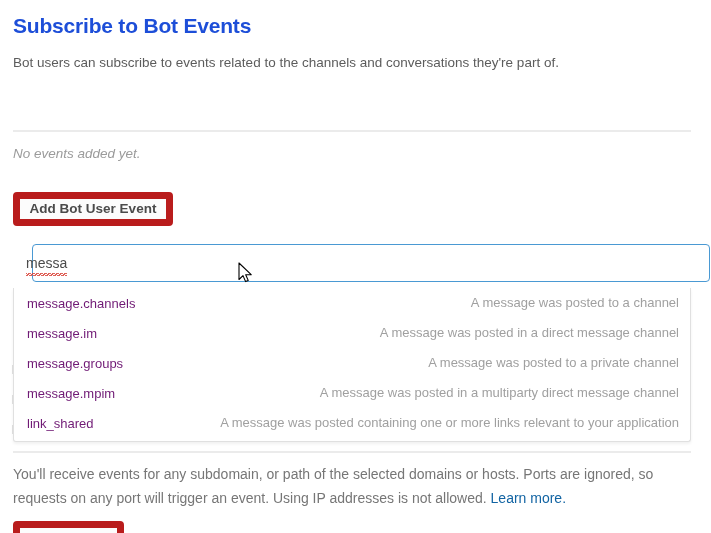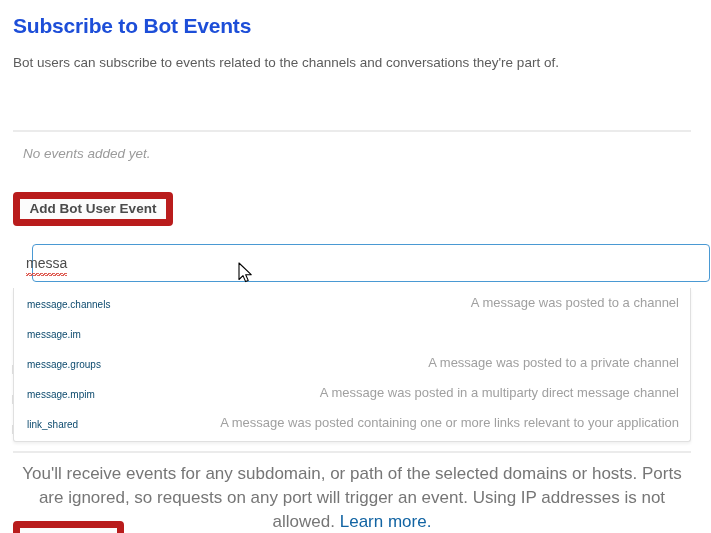--- a/index.html
+++ b/index.html
@@ -80,21 +80,21 @@
     width: 678px;
   }
   .divider-bottom {
     left: 13px;
     top: 451px;
     width: 678px;
   }
 
   .empty-msg {
     position: absolute;
-    left: 23px;
+    left: 13px;
     top: 146px;
     font-size: 13.5px;
     font-style: italic;
     color: #9b9b9b;
     white-space: nowrap;
   }
 
   
   .btn {
     position: absolute;
@@ -196,22 +196,22 @@
   }
   .dd-item {
     position: relative;
     height: 30px;
     line-height: 30px;
     padding: 0 11px 0 13px;
     cursor: pointer;
     white-space: nowrap;
   }
   .dd-name {
-    font-size: 10px;
-    color: #0c4a6e;
+    font-size: 13px;
+    color: #701a75;
   }
   .dd-desc {
     position: absolute;
     right: 11px;
     top: 0;
     font-size: 13px;
     color: #a0a0a0;
     text-align: right;
   }
 
@@ -223,24 +223,23 @@
     background: #d7d7d7;
     opacity: 0.75;
   }
 
   
   .footer-note {
     position: absolute;
     left: 13px;
     top: 462px;
     width: 678px;
-    font-size: 17px;
+    font-size: 14px;
     line-height: 24px;
     color: #767676;
-    text-align: center;
   }
   .footer-link {
     color: #1264a3;
     text-decoration: none;
   }
 
   
   .cursor {
     position: absolute;
     left: 238px;
@@ -277,20 +276,21 @@
 
   <div class="dropdown">
 
     <div class="dd-item">
       <span class="dd-name">message.channels</span>
       <span class="dd-desc">A message was posted to a channel</span>
     </div>
 
     <div class="dd-item">
       <span class="dd-name">message.im</span>
+      <span class="dd-desc">A message was posted in a direct message channel</span>
     </div>
 
     <div class="dd-item">
       <span class="dd-name">message.groups</span>
       <span class="dd-desc">A message was posted to a private channel</span>
     </div>
 
     <div class="dd-item">
       <span class="dd-name">message.mpim</span>
       <span class="dd-desc">A message was posted in a multiparty direct message channel</span>

